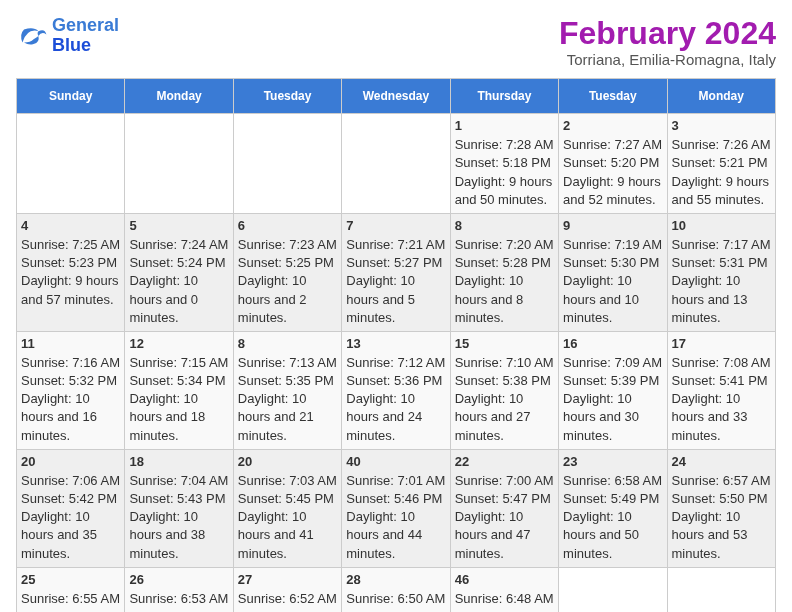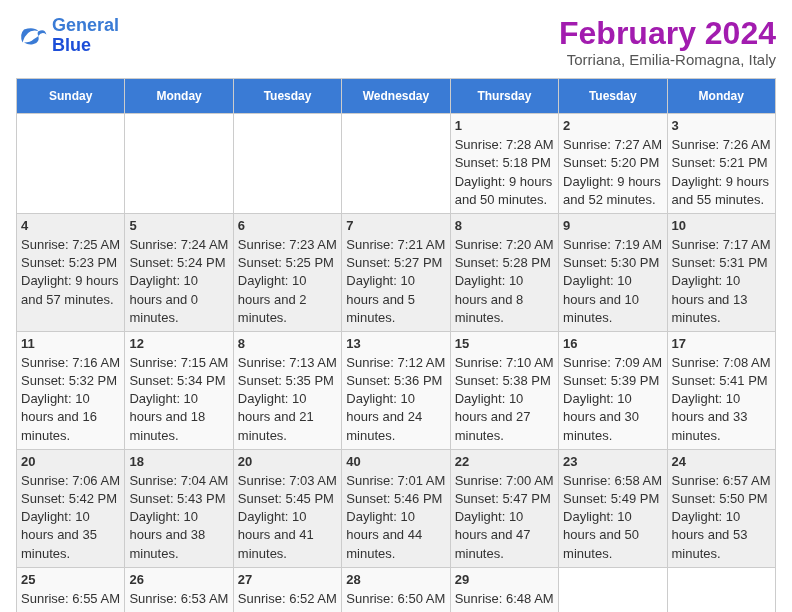--- a/index.html
+++ b/index.html
@@ -243,20 +243,20 @@
         </td>
         <td>
           <div class="day-number">27</div>
           <div class="day-info">Sunrise: 6:52 AM<br>Sunset: 5:54 PM<br>Daylight: 11 hours and 2 minutes.</div>
         </td>
         <td>
           <div class="day-number">28</div>
           <div class="day-info">Sunrise: 6:50 AM<br>Sunset: 5:55 PM<br>Daylight: 11 hours and 5 minutes.</div>
         </td>
         <td>
-          <div class="day-number">29</div>
+          <div class="day-number">46</div>
           <div class="day-info">Sunrise: 6:48 AM<br>Sunset: 5:57 PM<br>Daylight: 11 hours and 8 minutes.</div>
         </td>
         <td class="empty-cell"></td>
         <td class="empty-cell"></td>
       </tr>
     </tbody>
 </table>
 
 </body></html>

